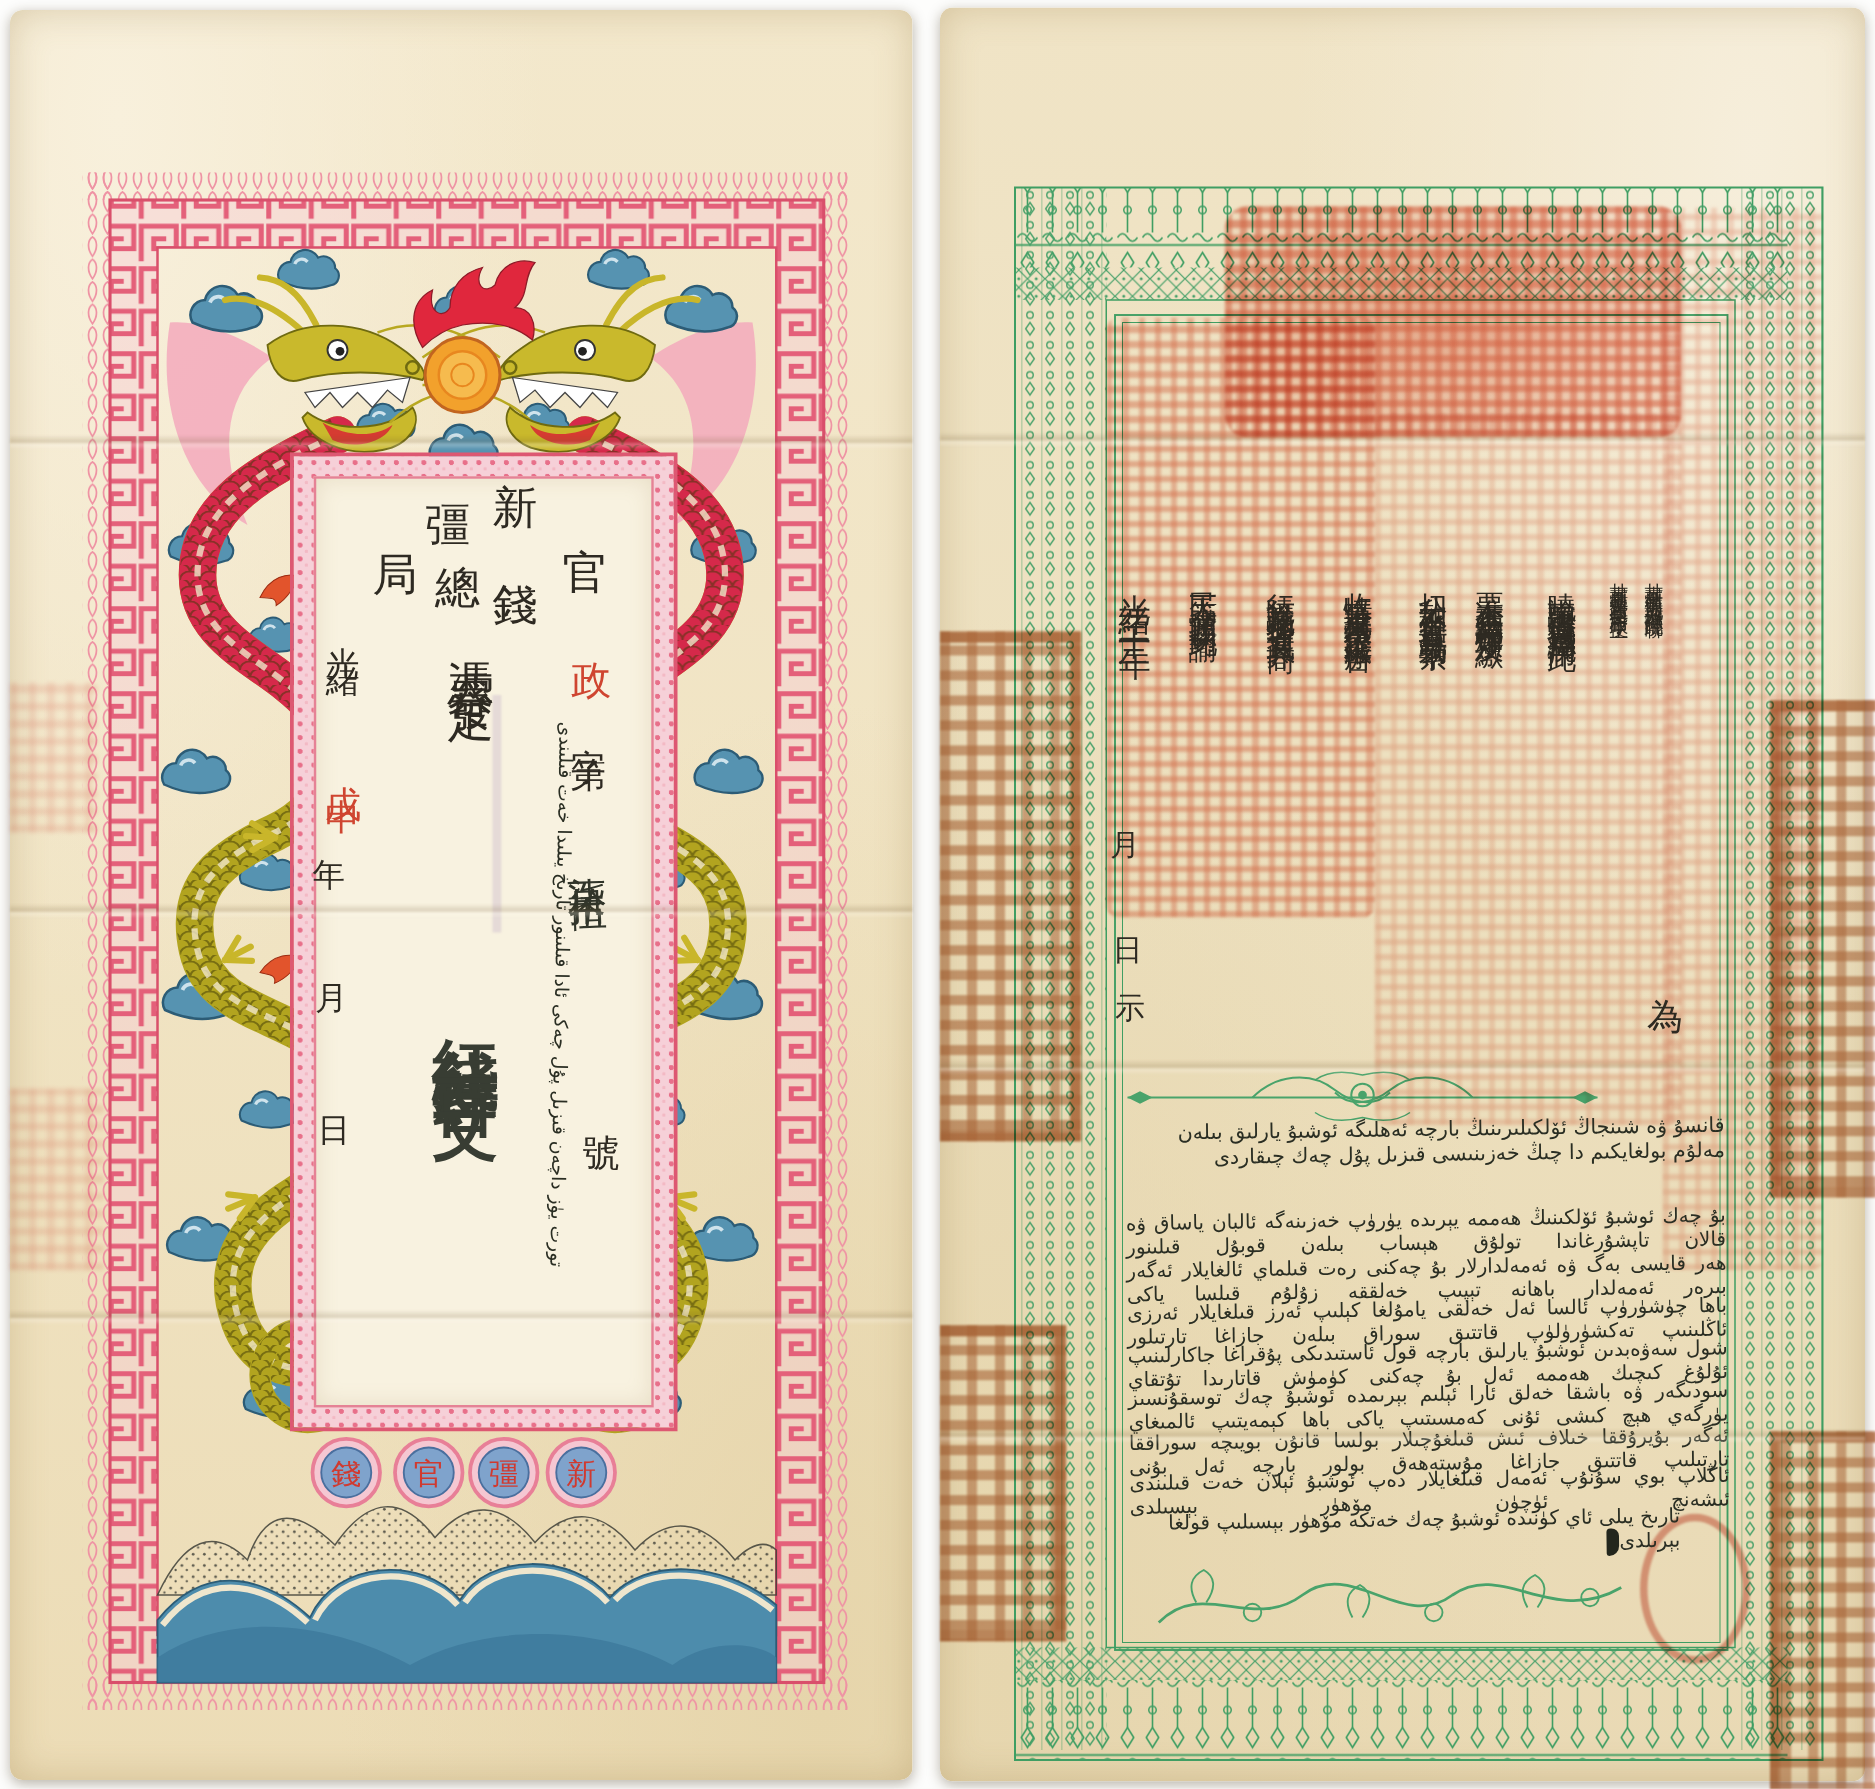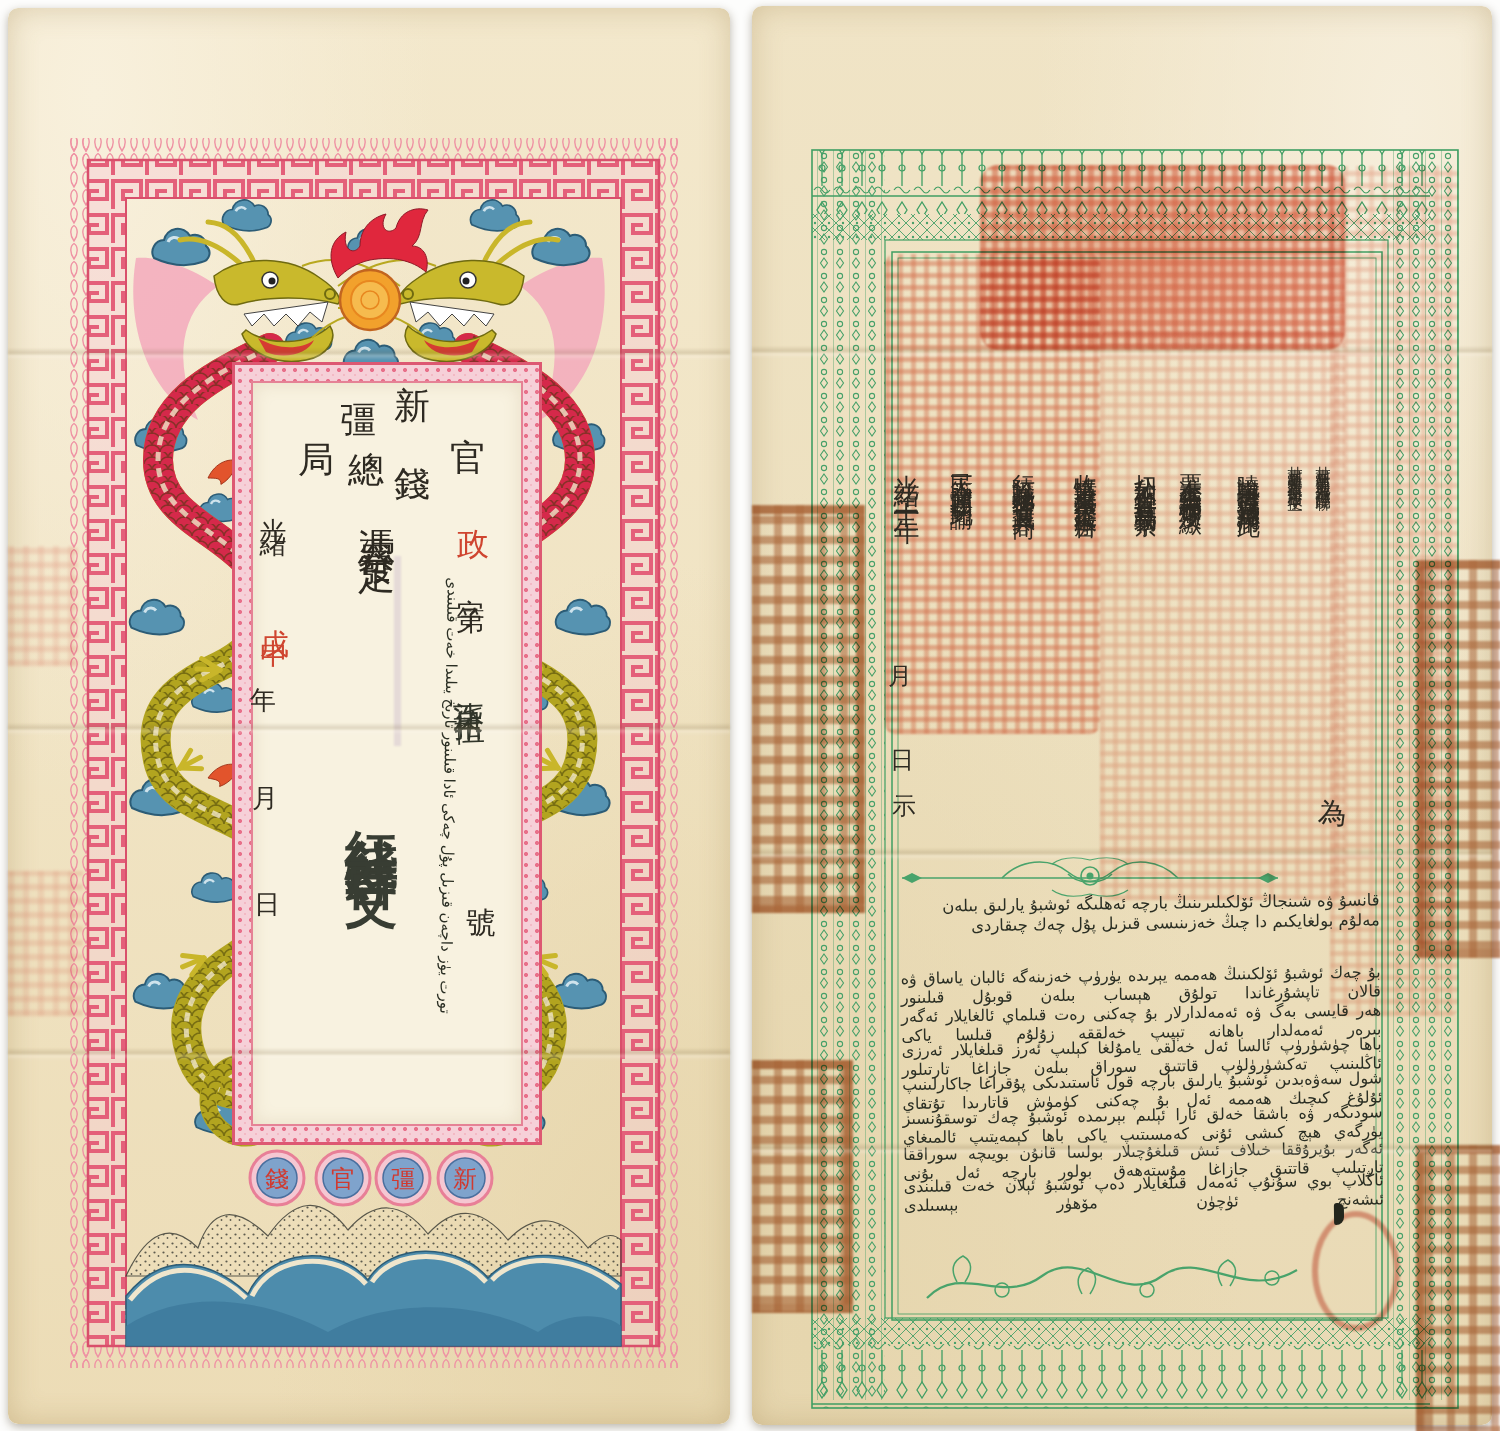--- a/index.html
+++ b/index.html
@@ -341,19 +341,19 @@
 
   <div style="position:absolute;left:0;top:0;width:740px;height:1419px;transform:rotate(-0.8deg);">
     <div class="uy uy-line single" style="top:888px;font-size:16.5px;">قانسۇ ۋە شىنجاڭ ئۆلكىلىرىنىڭ بارچە ئەھلىگە ئوشبۇ يارلىق بىلەن مەلۇم بولغايكىم دا چىڭ خەزىنىسى قىزىل پۇل چەك چىقاردى</div>
     <div class="uy uy-line" style="top:960px;">بۇ چەك ئوشبۇ ئۆلكىنىڭ ھەممە يېرىدە يۈرۈپ خەزىنەگە ئالبان ياساق ۋە قالان تاپشۇرغاندا تولۇق ھېساب بىلەن قوبۇل قىلىنور</div>
     <div class="uy uy-line" style="top:998px;">ھەر قايسى بەگ ۋە ئەمەلدارلار بۇ چەكنى رەت قىلماي ئالغايلار ئەگەر بىرەر ئەمەلدار باھانە تېپىپ خەلققە زۇلۇم قىلسا ياكى</div>
     <div class="uy uy-line" style="top:1032px;">باھا چۈشۈرۈپ ئالسا ئەل خەلقى يامۇلغا كېلىپ ئەرز قىلغايلار ئەرزى ئاڭلىنىپ تەكشۈرۈلۈپ قاتتىق سوراق بىلەن جازاغا تارتىلور</div>
     <div class="uy uy-line" style="top:1066px;">شول سەۋەبدىن ئوشبۇ يارلىق بارچە قول ئاستىدىكى پۇقراغا جاكارلىنىپ ئۇلۇغ كىچىك ھەممە ئەل بۇ چەكنى كۈمۈش قاتارىدا تۇتقاي</div>
     <div class="uy uy-line" style="top:1100px;">سودىگەر ۋە باشقا خەلق ئارا ئېلىم بېرىمدە ئوشبۇ چەك توسقۇنسىز يۈرگەي ھېچ كىشى ئۇنى كەمسىتىپ ياكى باھا كېمەيتىپ ئالمىغاي</div>
     <div class="uy uy-line" style="top:1136px;">ئەگەر بۇيرۇققا خىلاف ئىش قىلغۇچىلار بولسا قانۇن بويىچە سوراققا تارتىلىپ قاتتىق جازاغا مۇستەھەق بولور بارچە ئەل بۇنى</div>
     <div class="uy uy-line" style="top:1168px;">ئاڭلاپ بوي سۇنۇپ ئەمەل قىلغايلار دەپ ئوشبۇ ئېلان خەت قىلىندى ئىشەنچ ئۈچۈن مۆھۈر بېسىلدى</div>
-    <div class="uy uy-line single" style="top:1200px;width:440px;"><span class="blot"></span></div>
+    <div class="uy uy-line single" style="top:1200px;width:440px;"><span>تارىخ يىلى ئاي كۈنىدە ئوشبۇ چەك خەتكە مۆھۈر بېسىلىپ قولغا بېرىلدى</span><span class="blot"></span></div>
   </div>
 
   <div class="crease" style="top:340px;"></div>
   <div class="crease" style="top:842px;"></div>
   <div class="crease" style="top:1137px;"></div>
 </div>
 
 </body></html>

